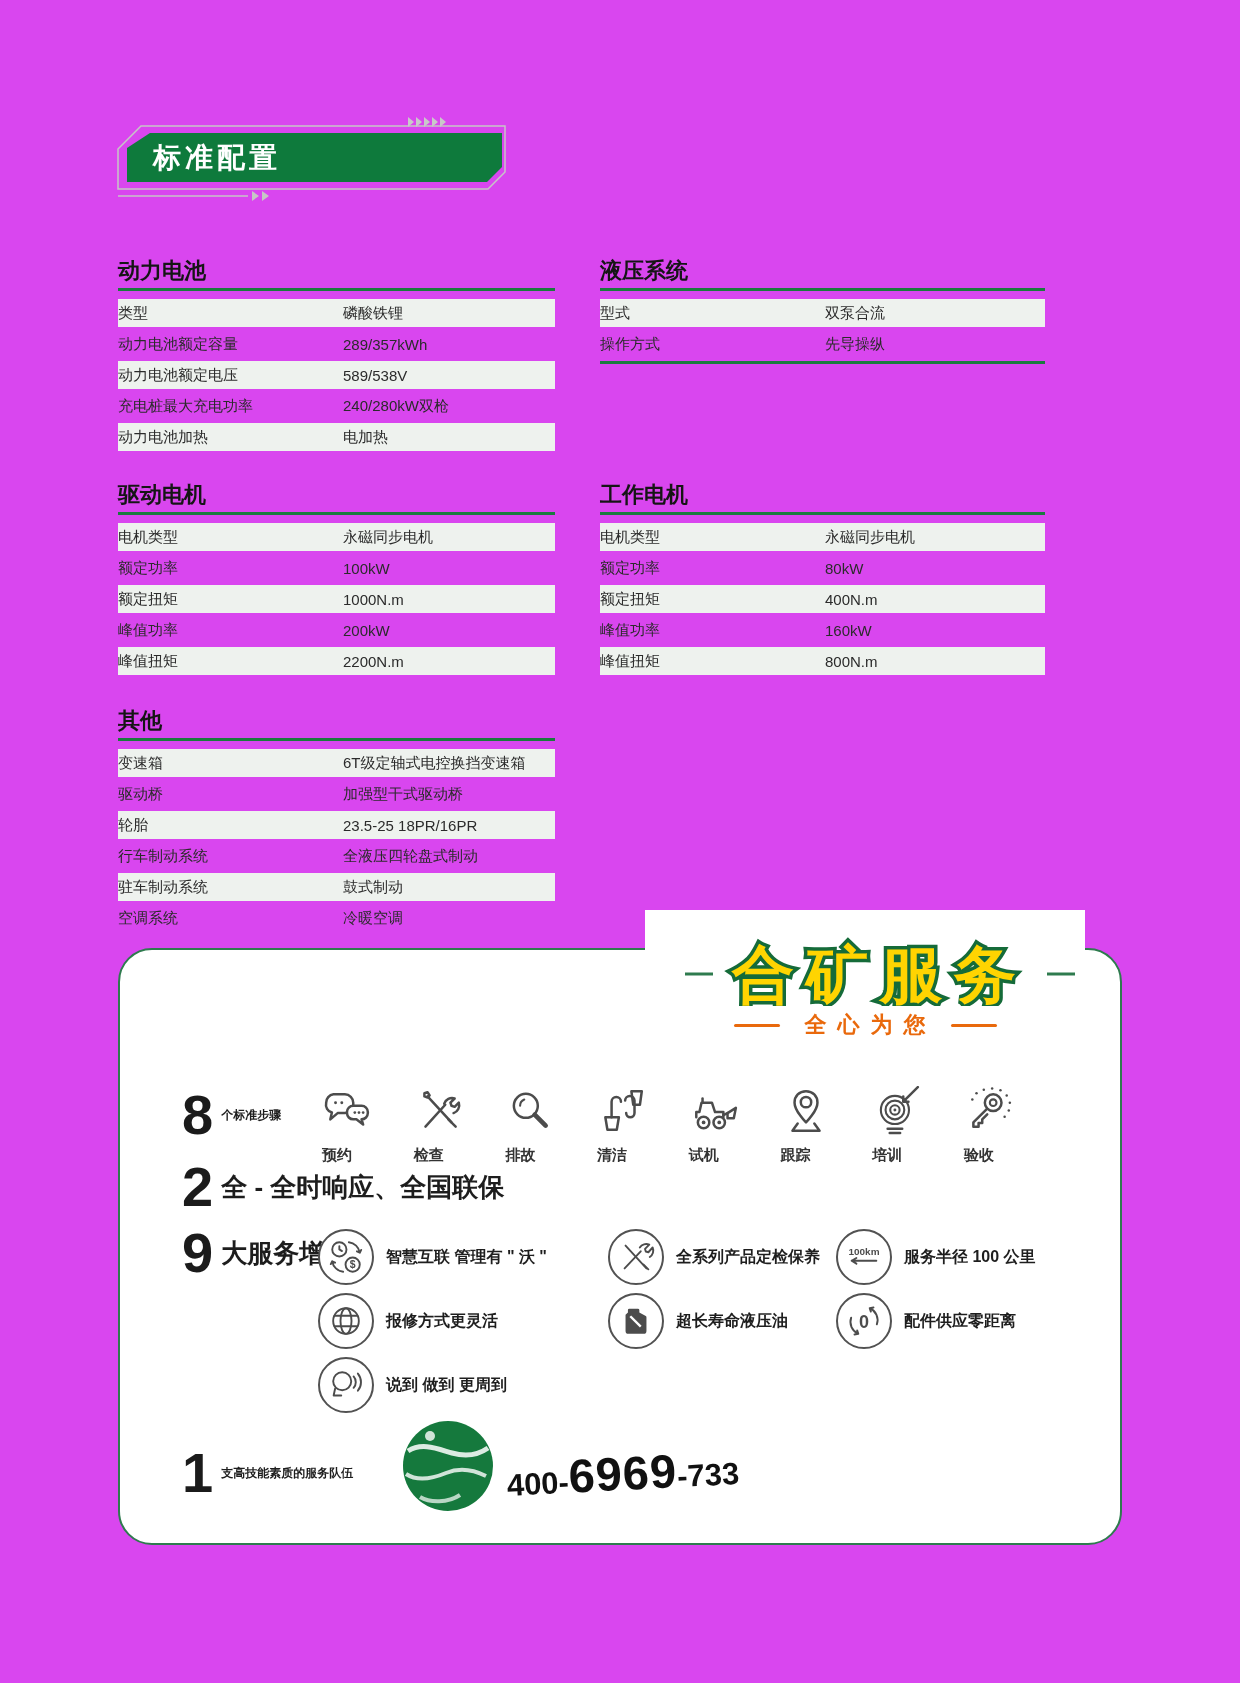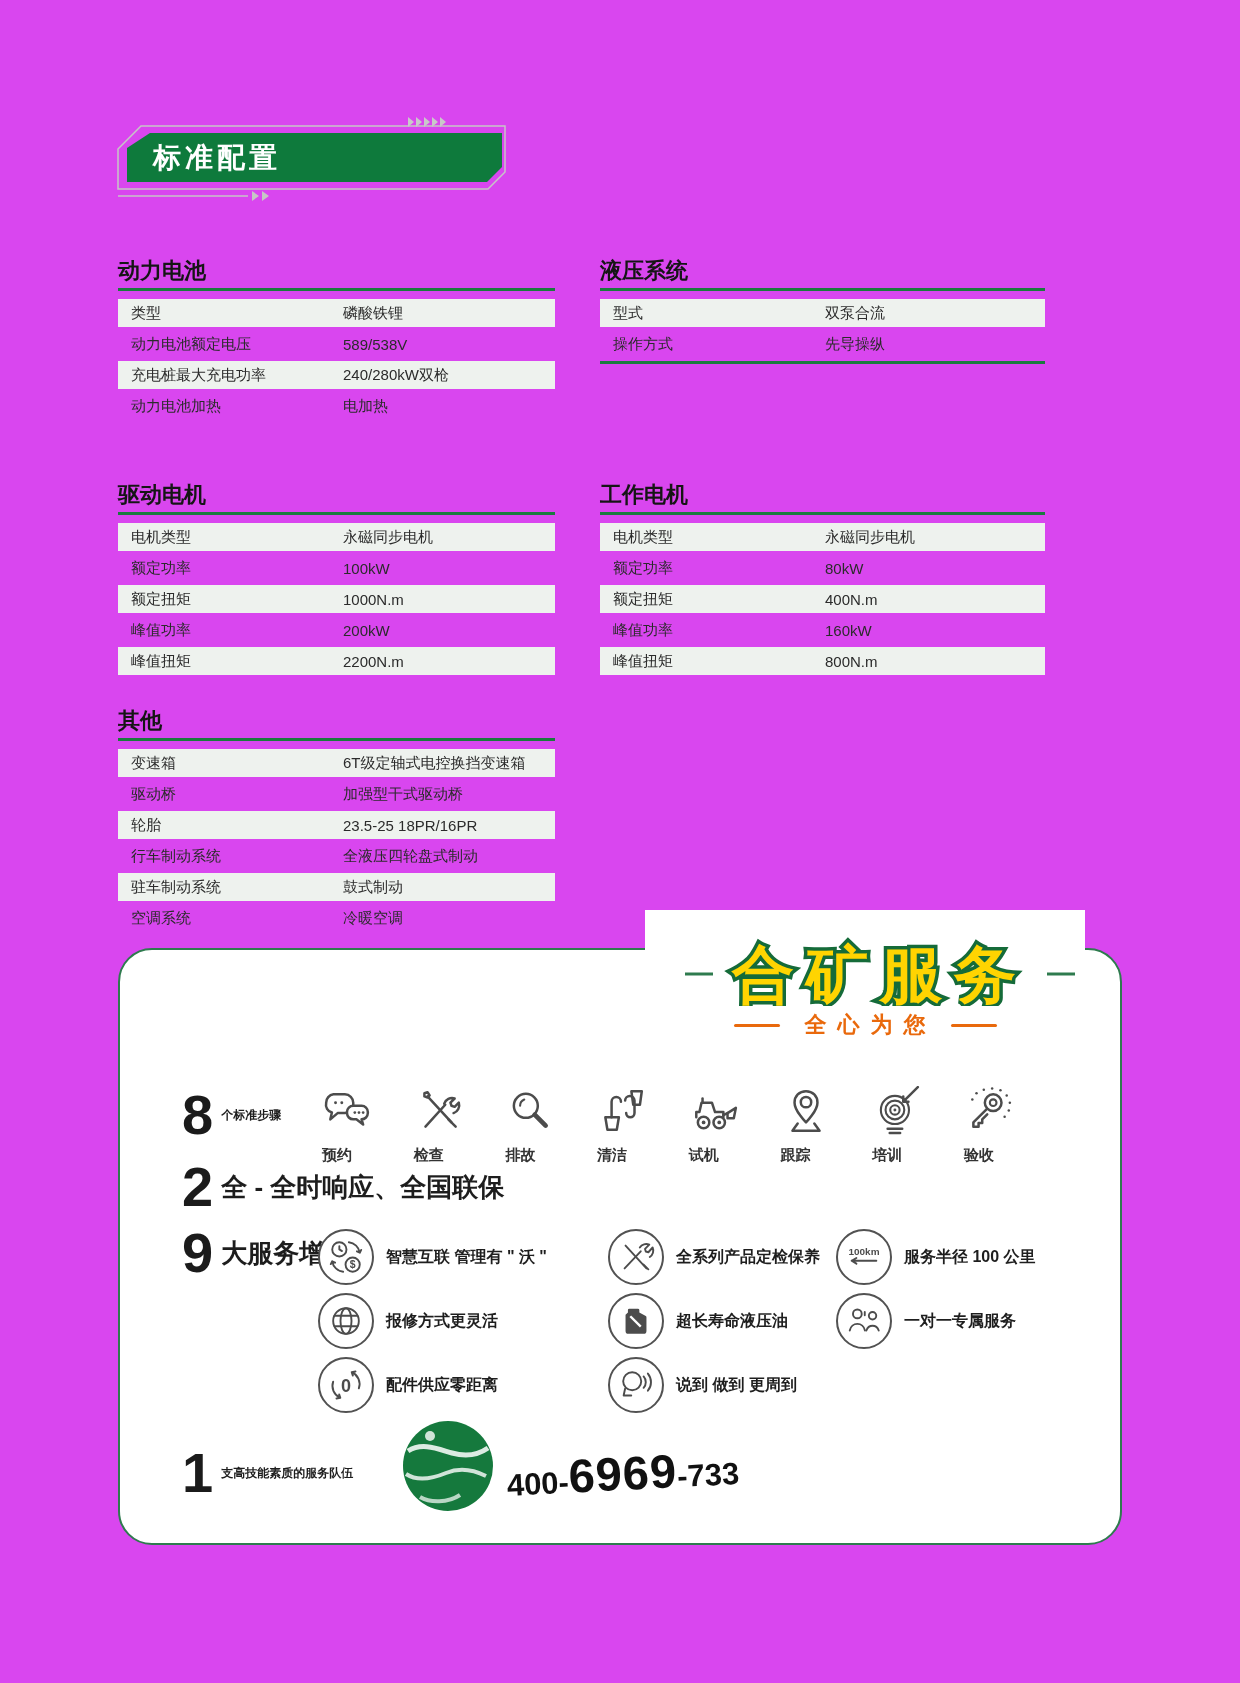--- a/index.html
+++ b/index.html
@@ -13,21 +13,21 @@
   .hdr-title{left:153px;top:140px;font-size:28px;font-weight:900;color:#fff;letter-spacing:4px;line-height:36px;}
 
   
   .spec-table{position:absolute;}
   .t-title{margin:0;font-size:22px;line-height:26px;font-weight:800;color:#151515;}
   .t-line{height:3px;background:#1B7A3E;margin-top:4px;}
   .t-line.b{margin-top:0;}
   .t-rows{list-style:none;margin:8px 0 0 0;padding:0;}
   .t-row{display:flex;align-items:center;height:28px;margin-bottom:3px;font-size:15px;color:#2b2b2b;white-space:nowrap;}
   .t-row:nth-child(odd){background:#EEF2EE;}
-  .t-row .k{flex:0 0 225px;padding-left:13px;box-sizing:border-box;}
+  .t-row .k{flex:0 0 225px;box-sizing:border-box;}
   .t-row .v{flex:1;}
 
   
   .card{left:118px;top:948px;width:1004px;height:597px;border:2px solid #2E7B4E;border-radius:34px;background:#fff;box-sizing:border-box;z-index:1;}
   .logo-wrap{left:645px;top:910px;width:440px;height:134px;background:#fff;z-index:2;text-align:center;}
   .slogan{position:absolute;left:0;top:100px;width:100%;display:flex;align-items:center;justify-content:center;gap:14px;}
   .slogan-text{color:#E9690C;font-size:22px;font-weight:900;letter-spacing:11px;text-indent:11px;}
   .slogan-dash{width:46px;height:3px;background:#E9690C;border-radius:2px;}
 
   .count-row{display:flex;align-items:center;z-index:2;}
@@ -83,20 +83,24 @@
 
   <div class="spec-table" style="left:118px;top:258px;width:437px;">
     <h3 class="t-title">动力电池</h3>
     <div class="t-line"></div>
     <ul class="t-rows">
       <li class="t-row">
           <span class="k">类型</span>
           <span class="v">磷酸铁锂</span>
         </li>
       <li class="t-row">
+          <span class="k">动力电池额定容量</span>
+          <span class="v">289/357kWh</span>
+        </li>
+      <li class="t-row">
           <span class="k">动力电池额定电压</span>
           <span class="v">589/538V</span>
         </li>
       <li class="t-row">
           <span class="k">充电桩最大充电功率</span>
           <span class="v">240/280kW双枪</span>
         </li>
       <li class="t-row">
           <span class="k">动力电池加热</span>
           <span class="v">电加热</span>
@@ -380,32 +384,20 @@
           <path class="fl" d="M13 7h9a1.5 1.5 0 0 1 1.5 1.5V11l6.8 3.8c.5.3.7.7.7 1.2v14.5a3 3 0 0 1-3 3H12a3 3 0 0 1-3-3V13.5L11.5 11V8.5A1.5 1.5 0 0 1 13 7z"></path>
           <path d="M14 15l11 11" stroke="#fff" stroke-width="2.5" fill="none"></path>
         </svg>
       </span>
       <span class="v-label">超长寿命液压油</span>
     </div>
 
     <div class="v-item">
       <span class="v-circle">
         <svg viewBox="0 0 40 40">
-          <circle class="st2" cx="13" cy="12.5" r="4.6"></circle>
-            <path class="st2" d="M5 30a8.2 9 0 0 1 16 0"></path>
-          <path class="st2" d="M20.8 10.5v3.5"></path>
-          <circle class="st2" cx="29" cy="14.5" r="3.9"></circle>
-            <path class="st2" d="M22.5 30a7 8 0 0 1 13 0"></path>
-        </svg>
-      </span>
-      <span class="v-label">一对一专属服务</span>
-    </div>
-    <div class="v-item">
-      <span class="v-circle">
-        <svg viewBox="0 0 40 40">
           <text x="20" y="27" font-size="19" font-weight="900" text-anchor="middle" fill="#4c4c4c">0</text>
           <path class="st2" d="M26 6.5a13.5 13.5 0 0 1 7.5 17M26 6.5l4-.7M26 6.5l1.2 3.6"></path>
           <path class="st2" d="M14 33.5a13.5 13.5 0 0 1-7.5-17M14 33.5l-4 .7M14 33.5l-1.2-3.6"></path>
         </svg>
       </span>
       <span class="v-label">配件供应零距离</span>
     </div>
     <div class="v-item">
       <span class="v-circle">
         <svg viewBox="0 0 40 40">

